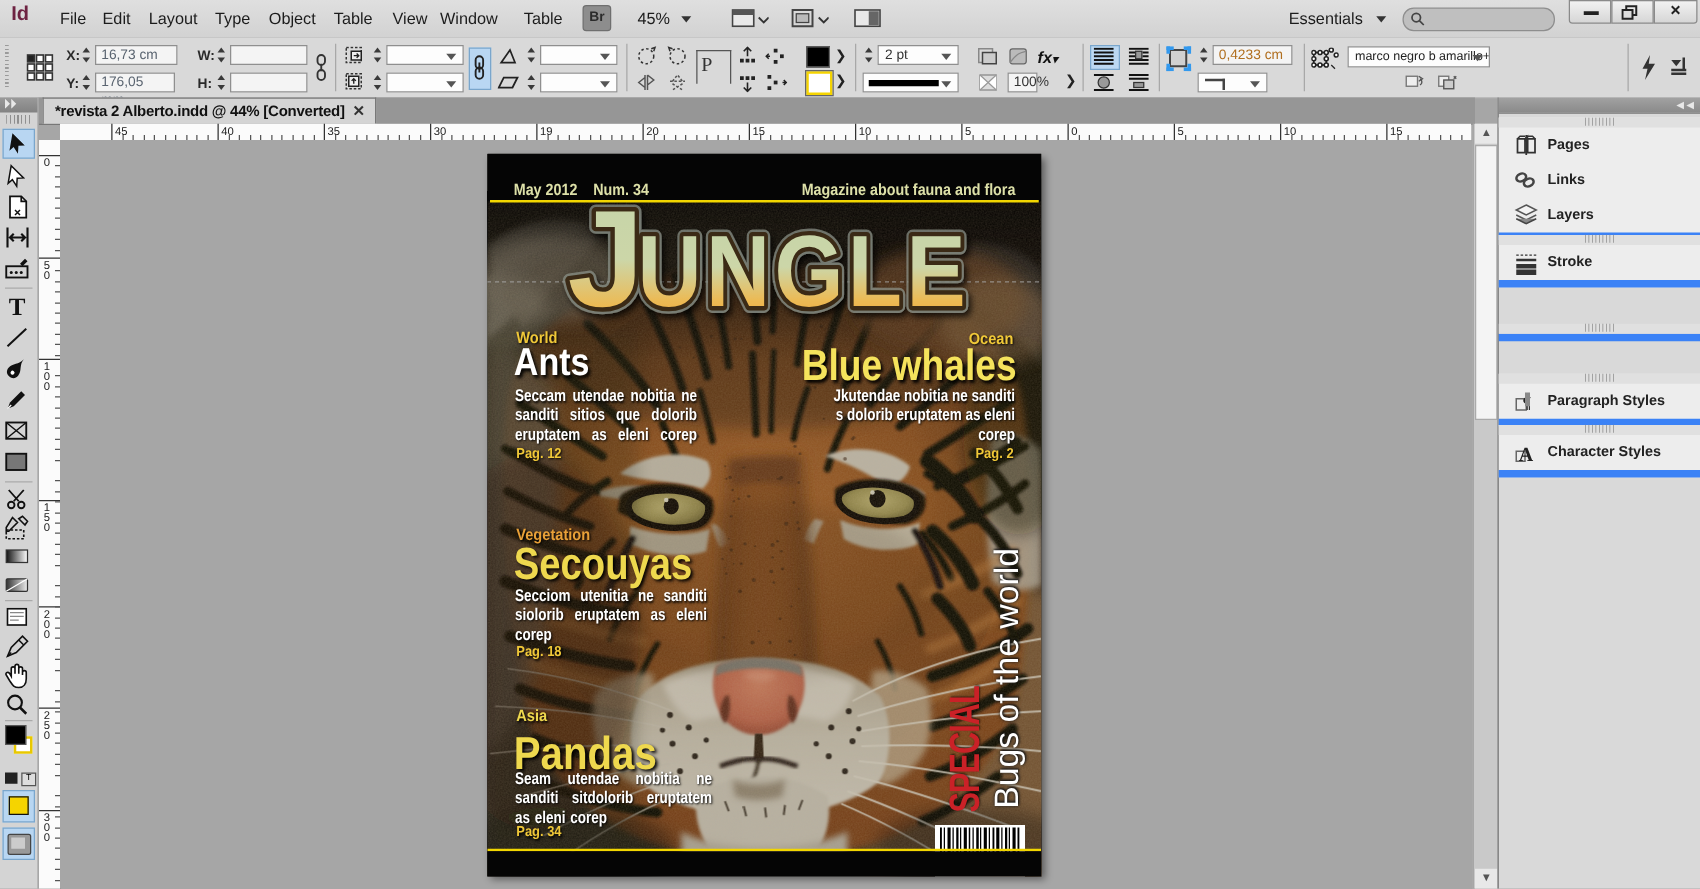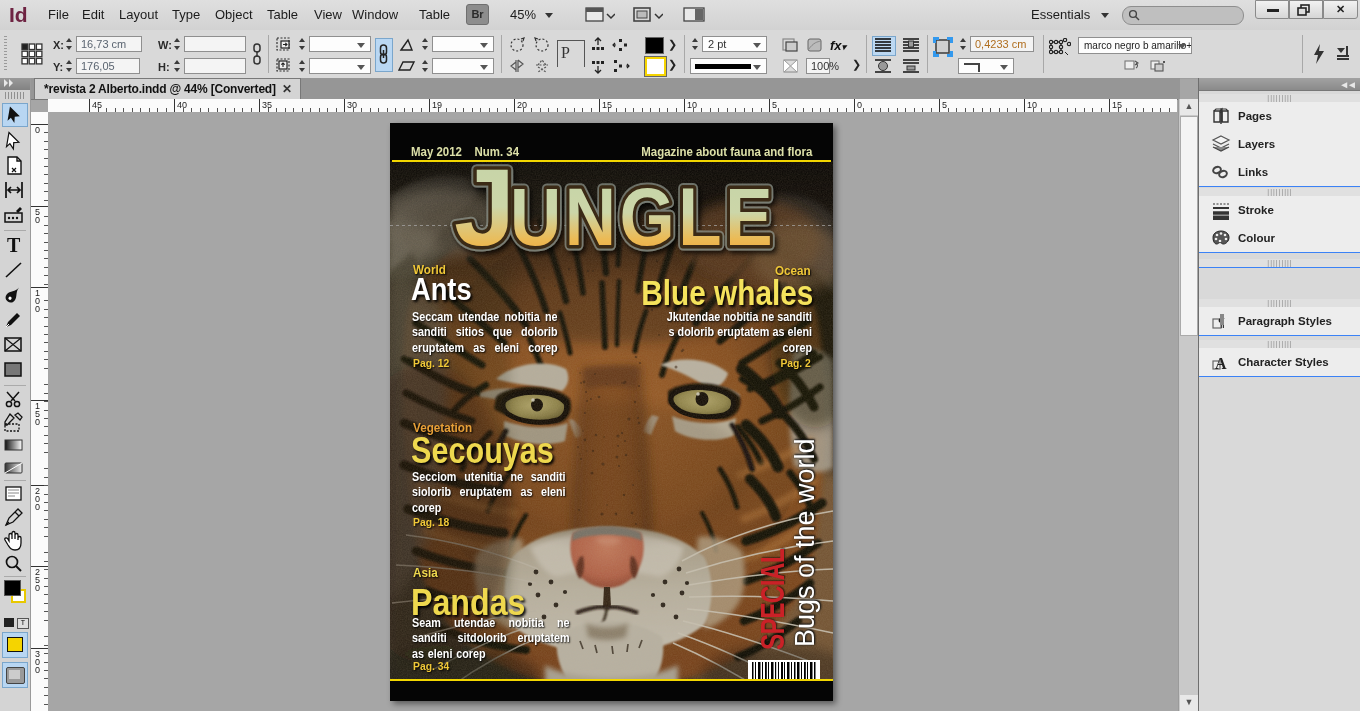--- a/index.html
+++ b/index.html
@@ -1,20 +1,20 @@
 <!DOCTYPE html>
 <html><head><meta charset="utf-8">
 <style>
 html,body{margin:0;padding:0;}
 body{width:1360px;height:711px;overflow:hidden;font-family:"Liberation Sans",sans-serif;background:#a6a6a6;position:relative;}
 .abs{position:absolute;}
 
 #menubar{left:0;top:0;width:1360px;height:30px;background:linear-gradient(#dfdfdf,#d2d2d2);border-bottom:1px solid #ababab;}
 #menubar .mi{position:absolute;top:7px;font-size:13px;color:#1c1c1c;}
-#idlogo{position:absolute;left:9px;top:3px;font-size:21px;font-weight:bold;color:#6e2342;letter-spacing:0px;}
+#idlogo{position:absolute;left:9px;top:3px;font-size:16px;font-weight:bold;color:#6e2342;letter-spacing:0px;}
 
 .winbtn{position:absolute;top:0;height:19px;width:34px;background:linear-gradient(#f2f2f2,#d6d6d6);border:1px solid #8a8a8a;box-sizing:border-box;text-align:center;font-size:11px;font-weight:bold;color:#222;line-height:17px;}
 
 #ctrlbar{left:0;top:30px;width:1360px;height:48px;background:#d9d9d9;border-bottom:1px solid #9e9e9e;}
 .inp{position:absolute;background:#f4f4f4;border:1px solid #8f8f8f;box-sizing:border-box;font-size:11px;color:#5a6470;padding:0 4px;line-height:14px;}
 .lbl{position:absolute;font-size:11px;font-weight:bold;color:#2a2a2a;}
 .spin{position:absolute;width:9px;height:16px;}
 .spin:before{content:"";position:absolute;left:1.5px;top:2px;border-left:3.5px solid transparent;border-right:3.5px solid transparent;border-bottom:4.5px solid #3a3a3a;}
 .spin:after{content:"";position:absolute;left:1.5px;bottom:2px;border-left:3.5px solid transparent;border-right:3.5px solid transparent;border-top:4.5px solid #3a3a3a;}
 .sep{position:absolute;width:1px;background:#a8a8a8;}
@@ -31,21 +31,21 @@
 #canvas{left:48px;top:112px;width:1129px;height:599px;background:#a6a6a6;overflow:hidden;}
 
 #tools{left:0;top:78px;width:30px;height:633px;background:#d4d4d4;border-right:1px solid #9a9a9a;}
 #toolshead{position:absolute;left:0;top:0;width:30px;height:12px;background:linear-gradient(#9a9a9a,#828282);color:#e8e8e8;font-size:9px;line-height:11px;padding-left:3px;box-sizing:border-box;}
 .tool{position:absolute;left:2px;width:26px;height:24px;}
 .tsel{background:#b8d6f2;border:1px solid #7aa6cc;box-sizing:border-box;}
 
 #vscroll{left:1178px;top:99px;width:20px;height:612px;background:#c9c9c9;border-left:1px solid #9a9a9a;}
 #dock{left:1198px;top:78px;width:162px;height:633px;background:#d9d9d9;border-left:1px solid #6e6e6e;}
 #dockhead{position:absolute;left:0;top:0;width:162px;height:12px;background:linear-gradient(#a2a2a2,#8a8a8a);border-bottom:1px solid #777;}
-.pgroup{position:absolute;left:0;width:162px;background:#ededed;border-bottom:1px solid #3b82f6;}
+.pgroup{position:absolute;left:0;width:162px;background:#ededed;border-bottom:6px solid #3b82f6;}
 .phandle{height:8px;text-align:center;color:#8a8a8a;font-size:7px;line-height:7px;letter-spacing:1px;background:#e0e0e0;}
 .prow{position:relative;height:28px;}
 .prow .pl{position:absolute;left:39px;top:8px;font-size:11.5px;font-weight:bold;color:#222;}
 .prow svg{position:absolute;left:12px;top:4px;}
 </style></head>
 <body>
 
 <div class="abs" id="menubar">
   <div id="idlogo">Id</div>
   <div class="mi" style="left:48px">File</div>
@@ -1111,60 +1111,46 @@
           <svg width="20" height="20" viewBox="0 0 20 20">
             <path d="M3 5h6v11H3zM11 5h6v11h-6z" fill="#eee" stroke="#333" stroke-width="1.4"></path>
             <path d="M9 5l2-2v13M11 5l-2 2" stroke="#333" stroke-width="1.2" fill="none"></path>
             <path d="M10 2v16" stroke="#333" stroke-width="1.4"></path>
             <path d="M3 5l2-2h4M17 5l-2-2h-4" fill="none" stroke="#333" stroke-width="1.2"></path>
           </svg>
           <div class="pl">Pages</div>
         </div>
         <div class="prow">
           <svg width="20" height="20" viewBox="0 0 20 20">
-            <path d="M10 2l8 4-8 4-8-4z" fill="#f4f4f4" stroke="#555" stroke-width="1.2"></path>
-            <path d="M2 10l8 4 8-4" fill="none" stroke="#555" stroke-width="1.2"></path>
-            <path d="M2 13l8 4 8-4" fill="#888" stroke="#444" stroke-width="1.2"></path>
-          </svg>
-          <div class="pl">Layers</div>
-        </div>
-        <div class="prow">
-          <svg width="20" height="20" viewBox="0 0 20 20">
             <g fill="none" stroke="#444" stroke-width="2">
               <ellipse cx="6" cy="8" rx="4" ry="3" transform="rotate(-25 6 8)"></ellipse>
               <ellipse cx="12" cy="12" rx="4" ry="3" transform="rotate(-25 12 12)"></ellipse>
             </g>
           </svg>
           <div class="pl">Links</div>
+        </div>
+        <div class="prow">
+          <svg width="20" height="20" viewBox="0 0 20 20">
+            <path d="M10 2l8 4-8 4-8-4z" fill="#f4f4f4" stroke="#555" stroke-width="1.2"></path>
+            <path d="M2 10l8 4 8-4" fill="none" stroke="#555" stroke-width="1.2"></path>
+            <path d="M2 13l8 4 8-4" fill="#888" stroke="#444" stroke-width="1.2"></path>
+          </svg>
+          <div class="pl">Layers</div>
         </div>
       </div>
       <div class="pgroup" style="top:110px">
         <div class="phandle">|||||||||</div>
         <div class="prow">
           <svg width="20" height="20" viewBox="0 0 20 20">
             <line x1="2" y1="4" x2="18" y2="4" stroke="#333" stroke-width="1" stroke-dasharray="2 1.5"></line>
             <line x1="2" y1="8" x2="18" y2="8" stroke="#333" stroke-width="2"></line>
             <line x1="2" y1="13" x2="18" y2="13" stroke="#333" stroke-width="3.5"></line>
             <line x1="2" y1="18" x2="18" y2="18" stroke="#333" stroke-width="5"></line>
           </svg>
           <div class="pl">Stroke</div>
-        </div>
-        <div class="prow">
-          <svg width="20" height="20" viewBox="0 0 20 20">
-            <path d="M10 3c5 0 8 3 8 6.5S15 16 12.5 16c-2 0-2-1.5-3.5-1.5S7.5 16 5.5 16 2 13 2 9.5 5 3 10 3z" fill="#555" stroke="#222" stroke-width="1"></path>
-            <g fill="#eee">
-              <circle cx="6" cy="7" r="1.3"></circle>
-              <circle cx="10" cy="5.5" r="1.3"></circle>
-              <circle cx="14" cy="7" r="1.3"></circle>
-              <circle cx="15" ccy="11" cy="11" r="1.3"></circle>
-              <circle cx="5" cy="11" r="1.3"></circle>
-              <circle cx="9" cy="13" r="1.3"></circle>
-            </g>
-          </svg>
-          <div class="pl">Colour</div>
         </div>
       </div>
       <div class="pgroup" style="top:181px">
         <div class="phandle">|||||||||</div>
       </div>
       <div class="pgroup" style="top:221px">
         <div class="phandle">|||||||||</div>
         <div class="prow">
           <svg width="20" height="20" viewBox="0 0 20 20">
             <rect x="2" y="8" width="8" height="9" fill="none" stroke="#666" stroke-width="1.2"></rect>

